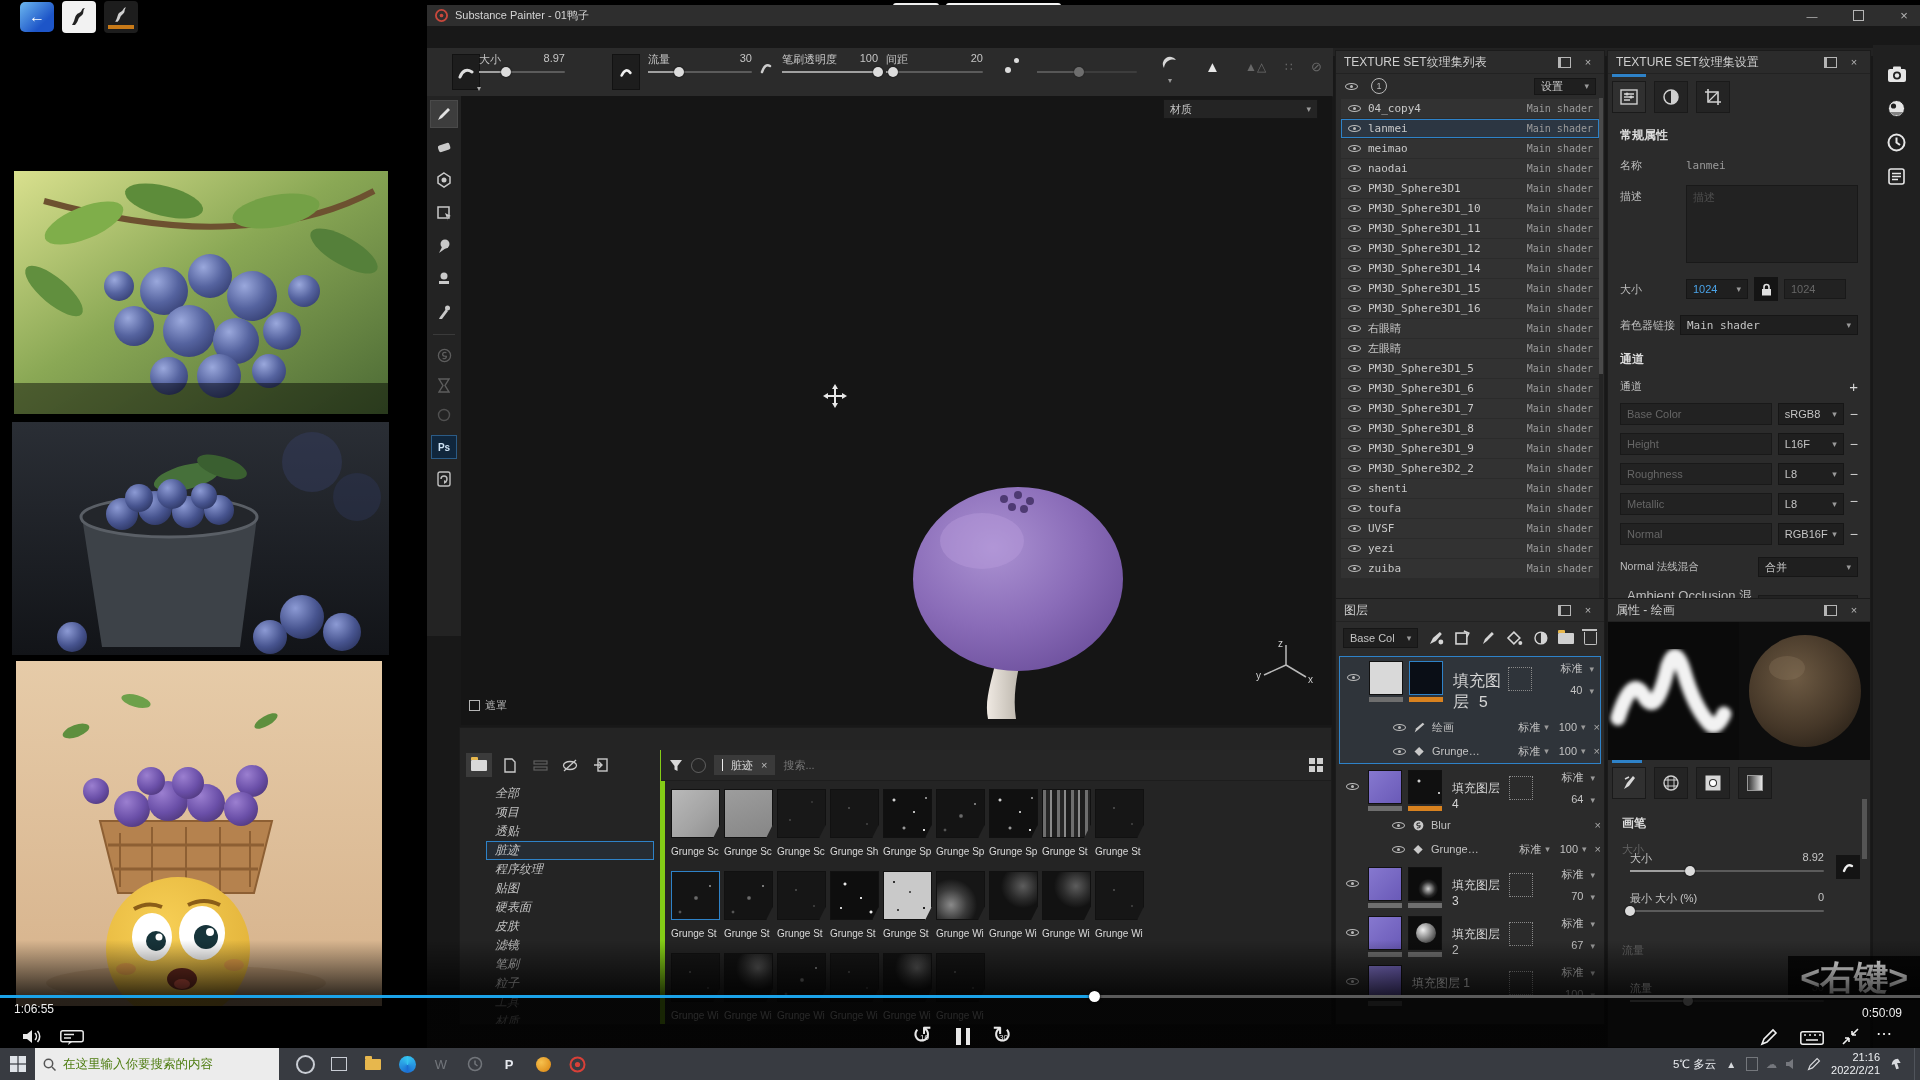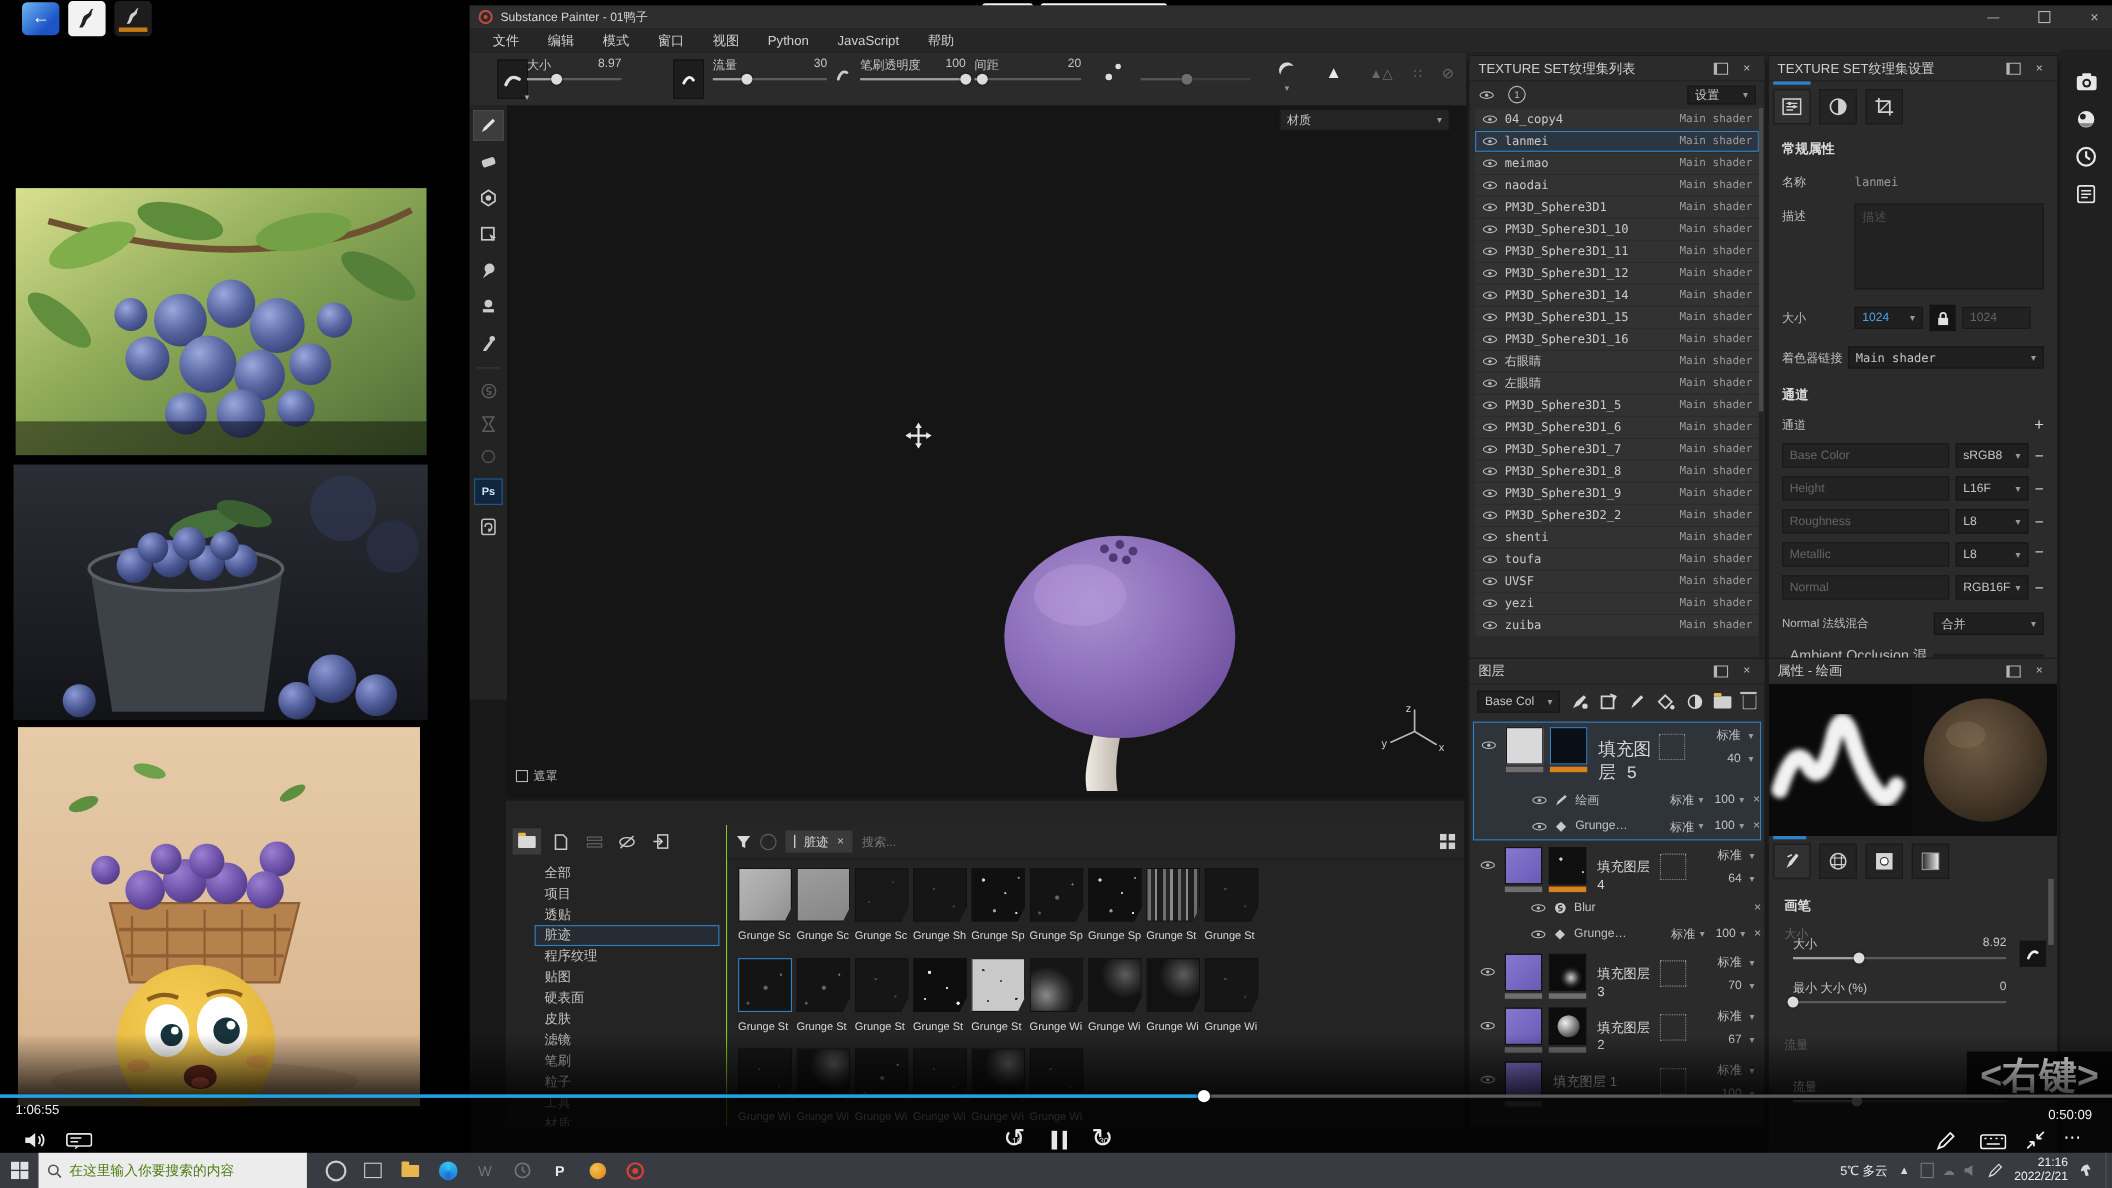--- a/index.html
+++ b/index.html
@@ -248,39 +248,20 @@
         </svg>
       <span style="margin-left:7px;font-size:11px;color:#d5d5d5;">Substance Painter - 01鸭子</span>
       <span class="grow" style="flex:1;"></span>
       <span class="wicon" style="margin-right:22px;">―</span>
       <span class="wicon" style="margin-right:22px;">
           <span style="width:9px;height:9px;border:1px solid #b5b5b5;display:inline-block;"></span>
         </span>
       <span class="wicon" style="font-size:13px;">×</span>
     </div>
 
-    <div class="abs" style="left:0;top:21px;right:0;height:22px;background:#262626;display:flex;align-items:center;padding-left:8px;">
-
-        <span style="padding:0 13px;font-size:12px;color:#cfcfcf;">文件</span>
-
-        <span style="padding:0 13px;font-size:12px;color:#cfcfcf;">编辑</span>
-
-        <span style="padding:0 13px;font-size:12px;color:#cfcfcf;">模式</span>
-
-        <span style="padding:0 13px;font-size:12px;color:#cfcfcf;">窗口</span>
-
-        <span style="padding:0 13px;font-size:12px;color:#cfcfcf;">视图</span>
-
-        <span style="padding:0 13px;font-size:12px;color:#cfcfcf;">Python</span>
-
-        <span style="padding:0 13px;font-size:12px;color:#cfcfcf;">JavaScript</span>
-
-        <span style="padding:0 13px;font-size:12px;color:#cfcfcf;">帮助</span>
-
-    </div>
 
     <div class="abs" style="left:0;top:43px;width:906px;height:48px;background:#2b2b2b;border-bottom:1px solid #1d1d1d;">
       <div class="chip" style="left:25px;top:6px;">
         <svg width="16" height="16" viewBox="0 0 16 16">
             <path d="M2 13 Q6 3 14 8" stroke="#ddd" stroke-width="3" fill="none" stroke-linecap="round"></path>
           </svg>
         <span style="position:absolute;right:-2px;bottom:-4px;color:#aaa;font-size:8px;">▾</span>
       </div>
       <div class="sl" style="left:52px;top:4px;width:86px;">
         <span class="lab">大小</span>
@@ -462,21 +443,21 @@
       </svg>
 
       <div class="abs" style="left:8px;bottom:12px;display:flex;align-items:center;color:#b5b5b5;font-size:11px;">
         <span style="width:9px;height:9px;border:1px solid #b5b5b5;margin-right:5px;"></span>
         <span>遮罩</span>
       </div>
     </div>
 
     <div class="panel" style="left:32px;top:722px;width:873px;height:298px;background:#242424;">
 
-      <div class="abs" style="left:0;top:22px;width:200px;bottom:0;border-right:1px solid #84cc16;">
+      <div class="abs" style="left:0;top:22px;width:200px;bottom:0;border-right:5px solid #84cc16;font-style:italic;">
         <div style="display:flex;align-items:center;height:30px;padding-left:6px;gap:6px;">
           <span style="width:26px;height:24px;background:#3b3b3b;display:flex;align-items:center;justify-content:center;">
               <span class="folder-gl" style="background:#d9d9d9;"></span>
             </span>
           <span style="width:24px;height:24px;display:flex;align-items:center;justify-content:center;">
               <svg width="14" height="15" viewBox="0 0 14 15">
                 <path d="M2 1 H9 L12 4 V14 H2 Z" fill="none" stroke="#c9c9c9" stroke-width="1.4"></path>
               </svg>
             </span>
           <span class="dim" style="width:24px;height:24px;display:flex;align-items:center;justify-content:center;">

